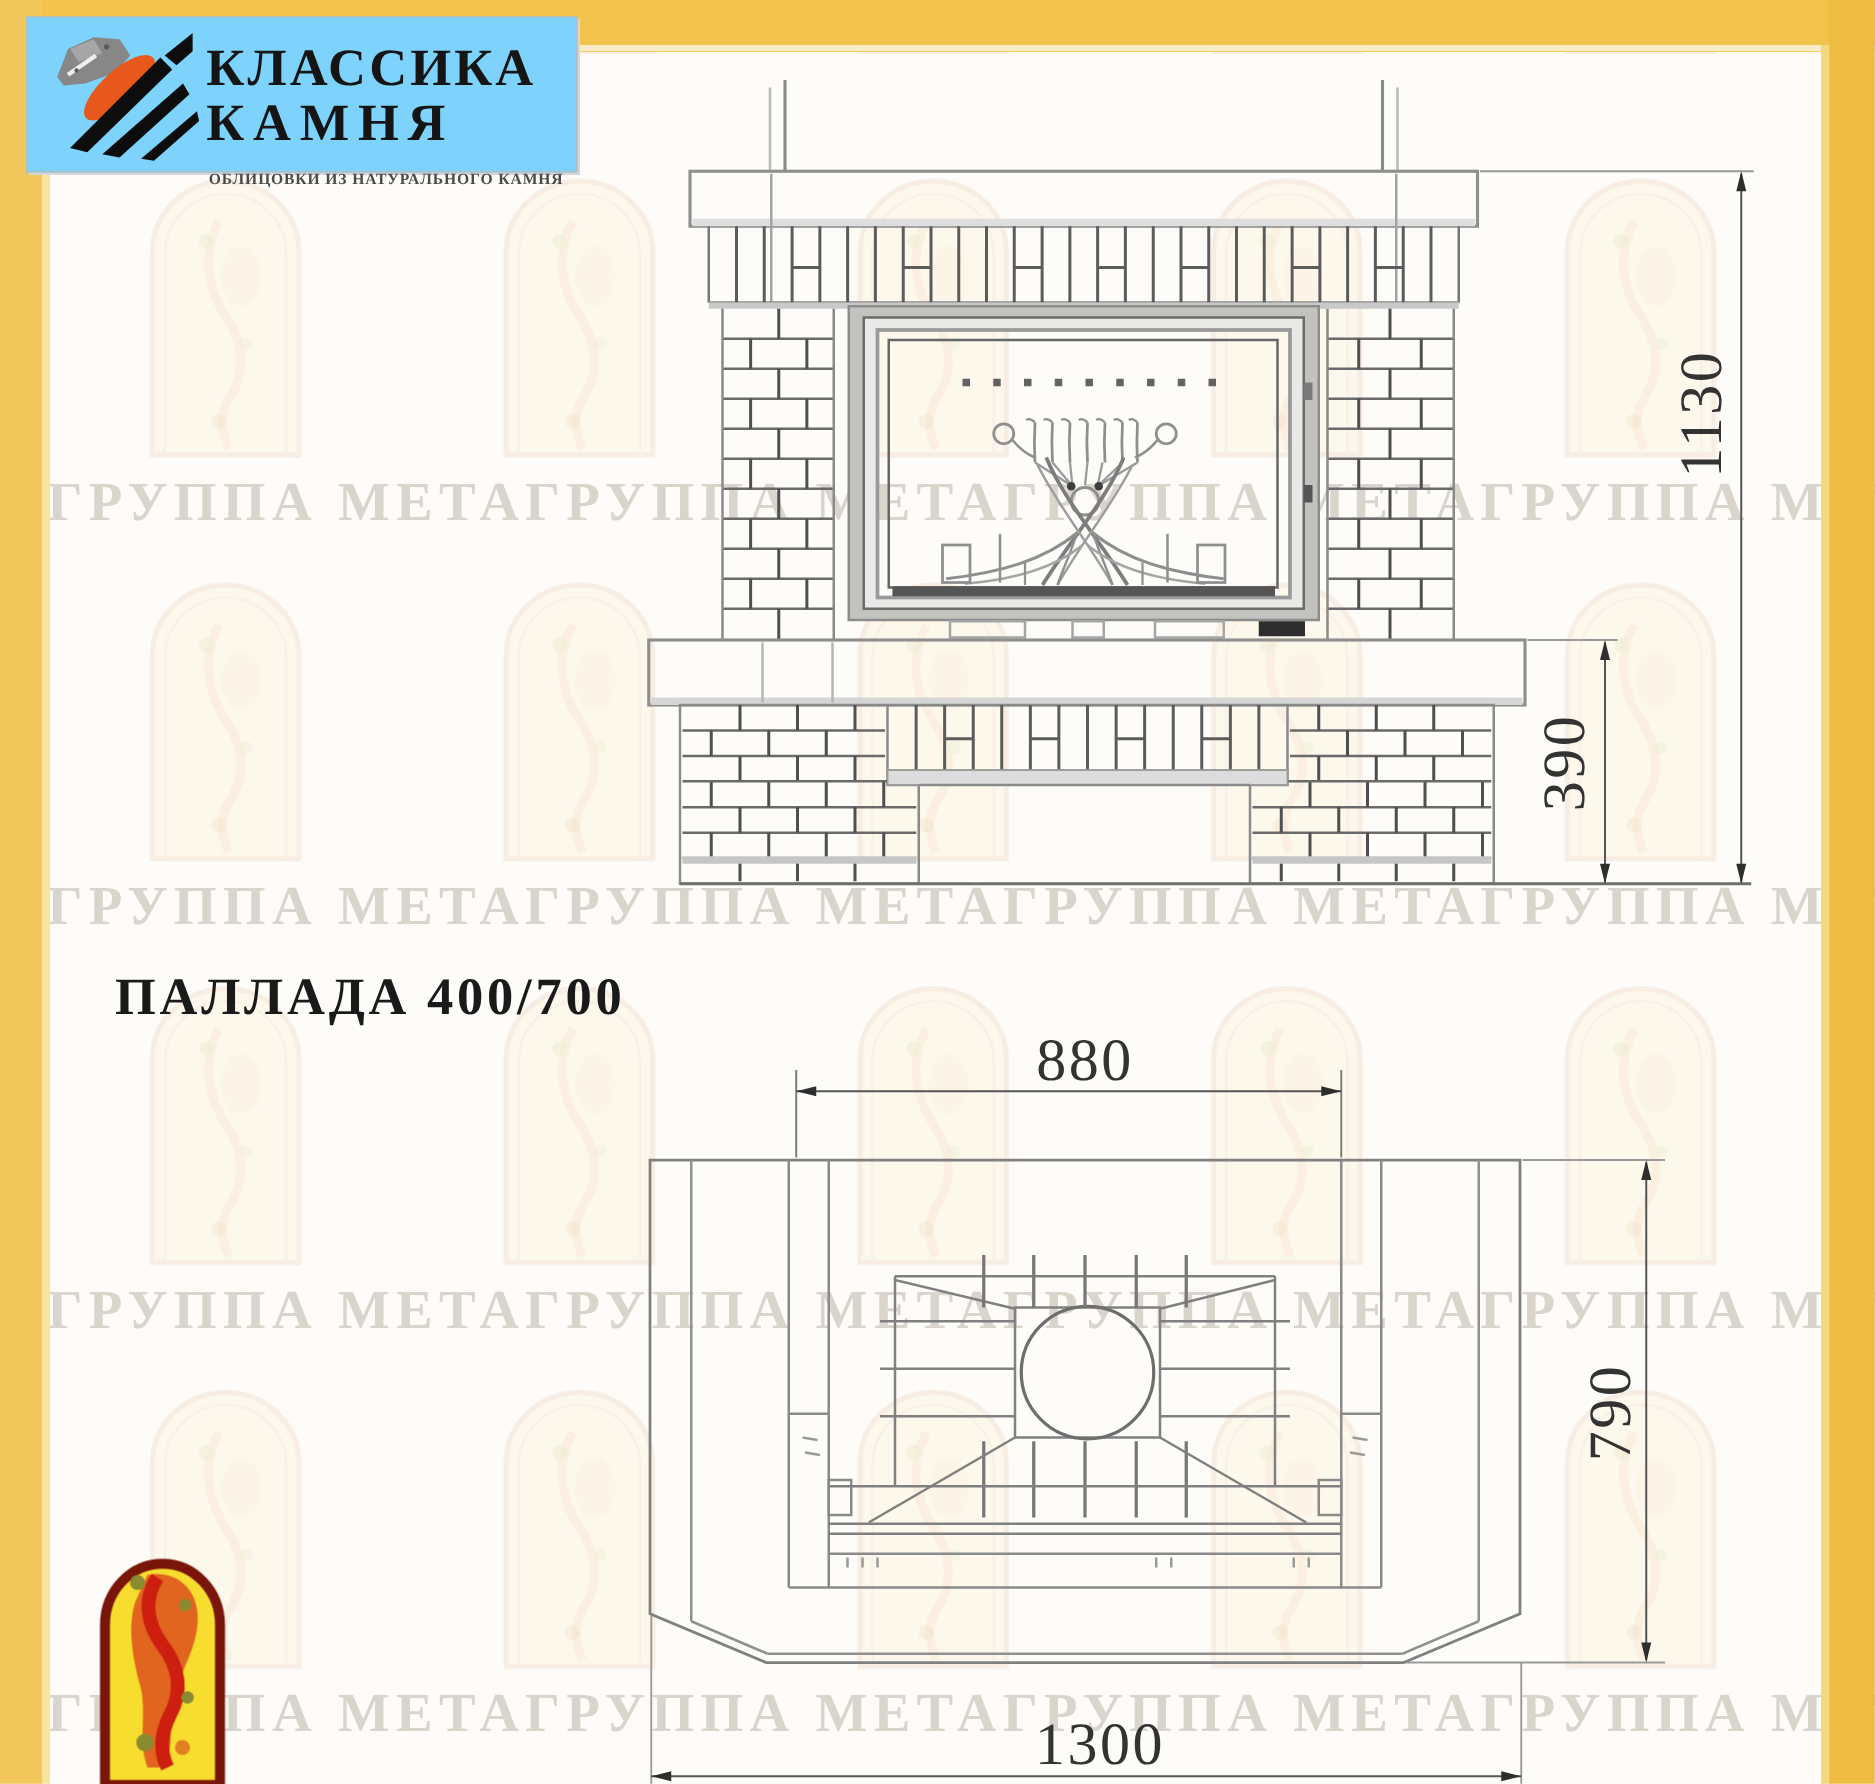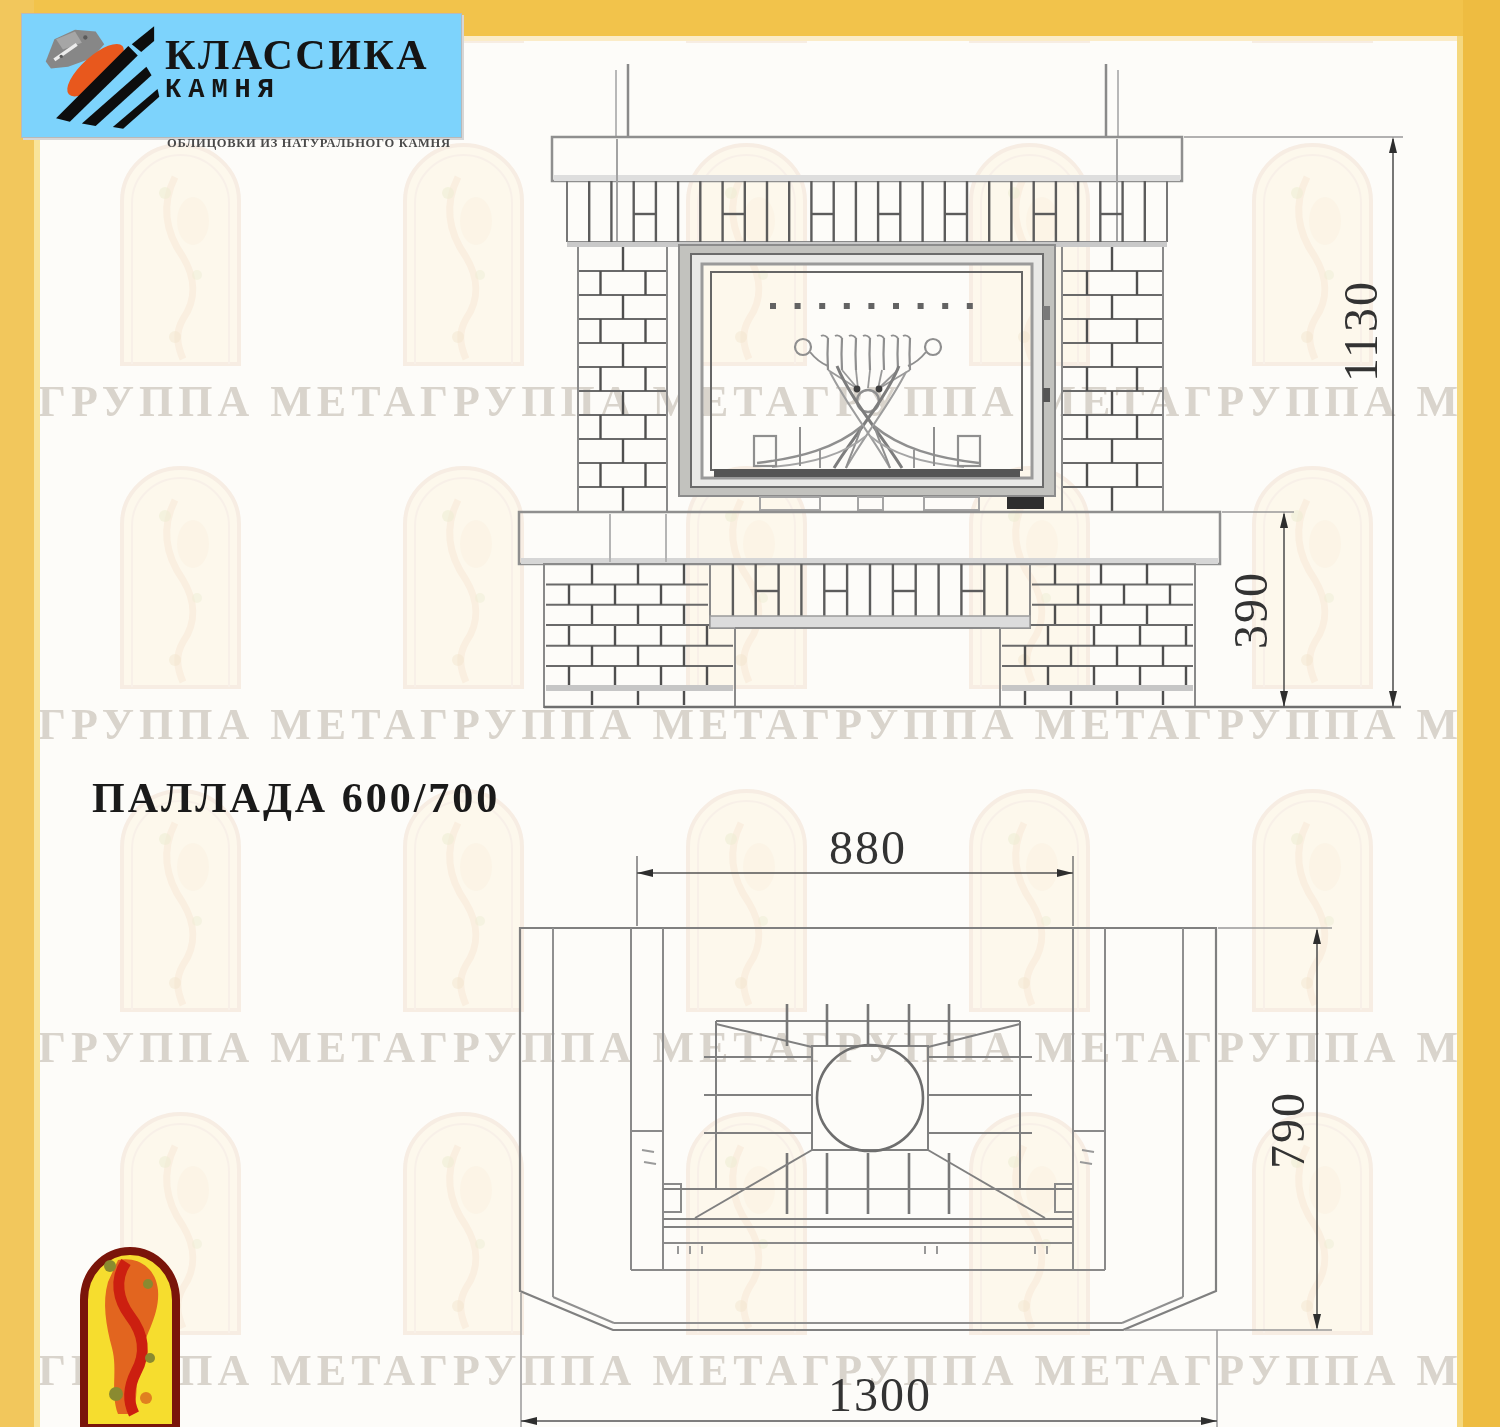--- a/index.html
+++ b/index.html
@@ -602,25 +602,25 @@
 <g transform="rotate(-42 74 56)">
             <ellipse cx="74" cy="56" rx="42" ry="16" fill="#e8581d"></ellipse>
           </g>
 <polygon points="28,112 112,28 123,39 44,116" fill="#0d0d0d"></polygon>
 <polygon points="58,118 133,52 139,62 74,121" fill="#0d0d0d"></polygon>
 <polygon points="94,122 146,78 148,87 106,124" fill="#0d0d0d"></polygon>
 <polygon points="116,26 142,5 142,22 127,35" fill="#0d0d0d"></polygon>
 </g>
 </svg>
 <div style="position:absolute;left:143px;top:17px;font-family:'Liberation Serif',serif;font-weight:bold;font-size:42px;letter-spacing:2.5px;color:#151515;">КЛАССИКА</div>
-<div style="position:absolute;left:143px;top:61px;font-family:Liberation Mono, monospace;font-weight:bold;font-size:27px;letter-spacing:7px;color:#151515;">КАМНЯ</div>
+<div style="position:absolute;left:143px;top:61px;font-family:Liberation Serif, serif;font-weight:bold;font-size:42px;letter-spacing:7px;color:#151515;">КАМНЯ</div>
 <div style="position:absolute;left:145px;top:100px;font-family:'Liberation Serif',serif;font-weight:bold;font-size:12.5px;letter-spacing:0.7px;color:#4a4a4a;white-space:nowrap;margin-top:22px;">ОБЛИЦОВКИ ИЗ НАТУРАЛЬНОГО КАМНЯ</div>
 </div>
 
-<div style="position:absolute;left:92px;top:774px;font-family:'Liberation Serif',serif;font-weight:bold;font-size:42px;letter-spacing:3px;color:#1a1a1a;">ПАЛЛАДА 600/700</div>
+<div style="position:absolute;left:92px;top:774px;font-family:'Liberation Serif',serif;font-weight:bold;font-size:42px;letter-spacing:3px;color:#1a1a1a;">ПАЛЛАДА 400/700</div>
 
 <svg width="120" height="190" viewBox="0 0 120 190" style="position:absolute;left:74px;top:1238px;">
 <path d="M10,190 V62 A46,49 0 0 1 102,62 V190 Z" fill="#f6dd2e" stroke="#7a150a" stroke-width="8"></path>
 <path d="M44,22 C64,18 82,30 84,52 C86,76 72,96 66,116 C60,136 66,158 58,176 L44,176 C36,154 44,132 38,110 C32,88 28,64 34,44 Z" fill="#e2651f"></path>
 <path d="M52,24 C40,42 44,62 56,78 C70,96 72,116 62,134 C54,150 54,164 60,176" fill="none" stroke="#cc1f10" stroke-width="11"></path>
 <circle cx="36" cy="28" r="6" fill="#8a8a30"></circle>
 <circle cx="74" cy="46" r="5" fill="#8a8a30"></circle>
 <circle cx="42" cy="156" r="7" fill="#8a8a30"></circle>
 <circle cx="76" cy="120" r="5" fill="#8a8a30"></circle>
 <circle cx="72" cy="160" r="6" fill="#e08020"></circle>

